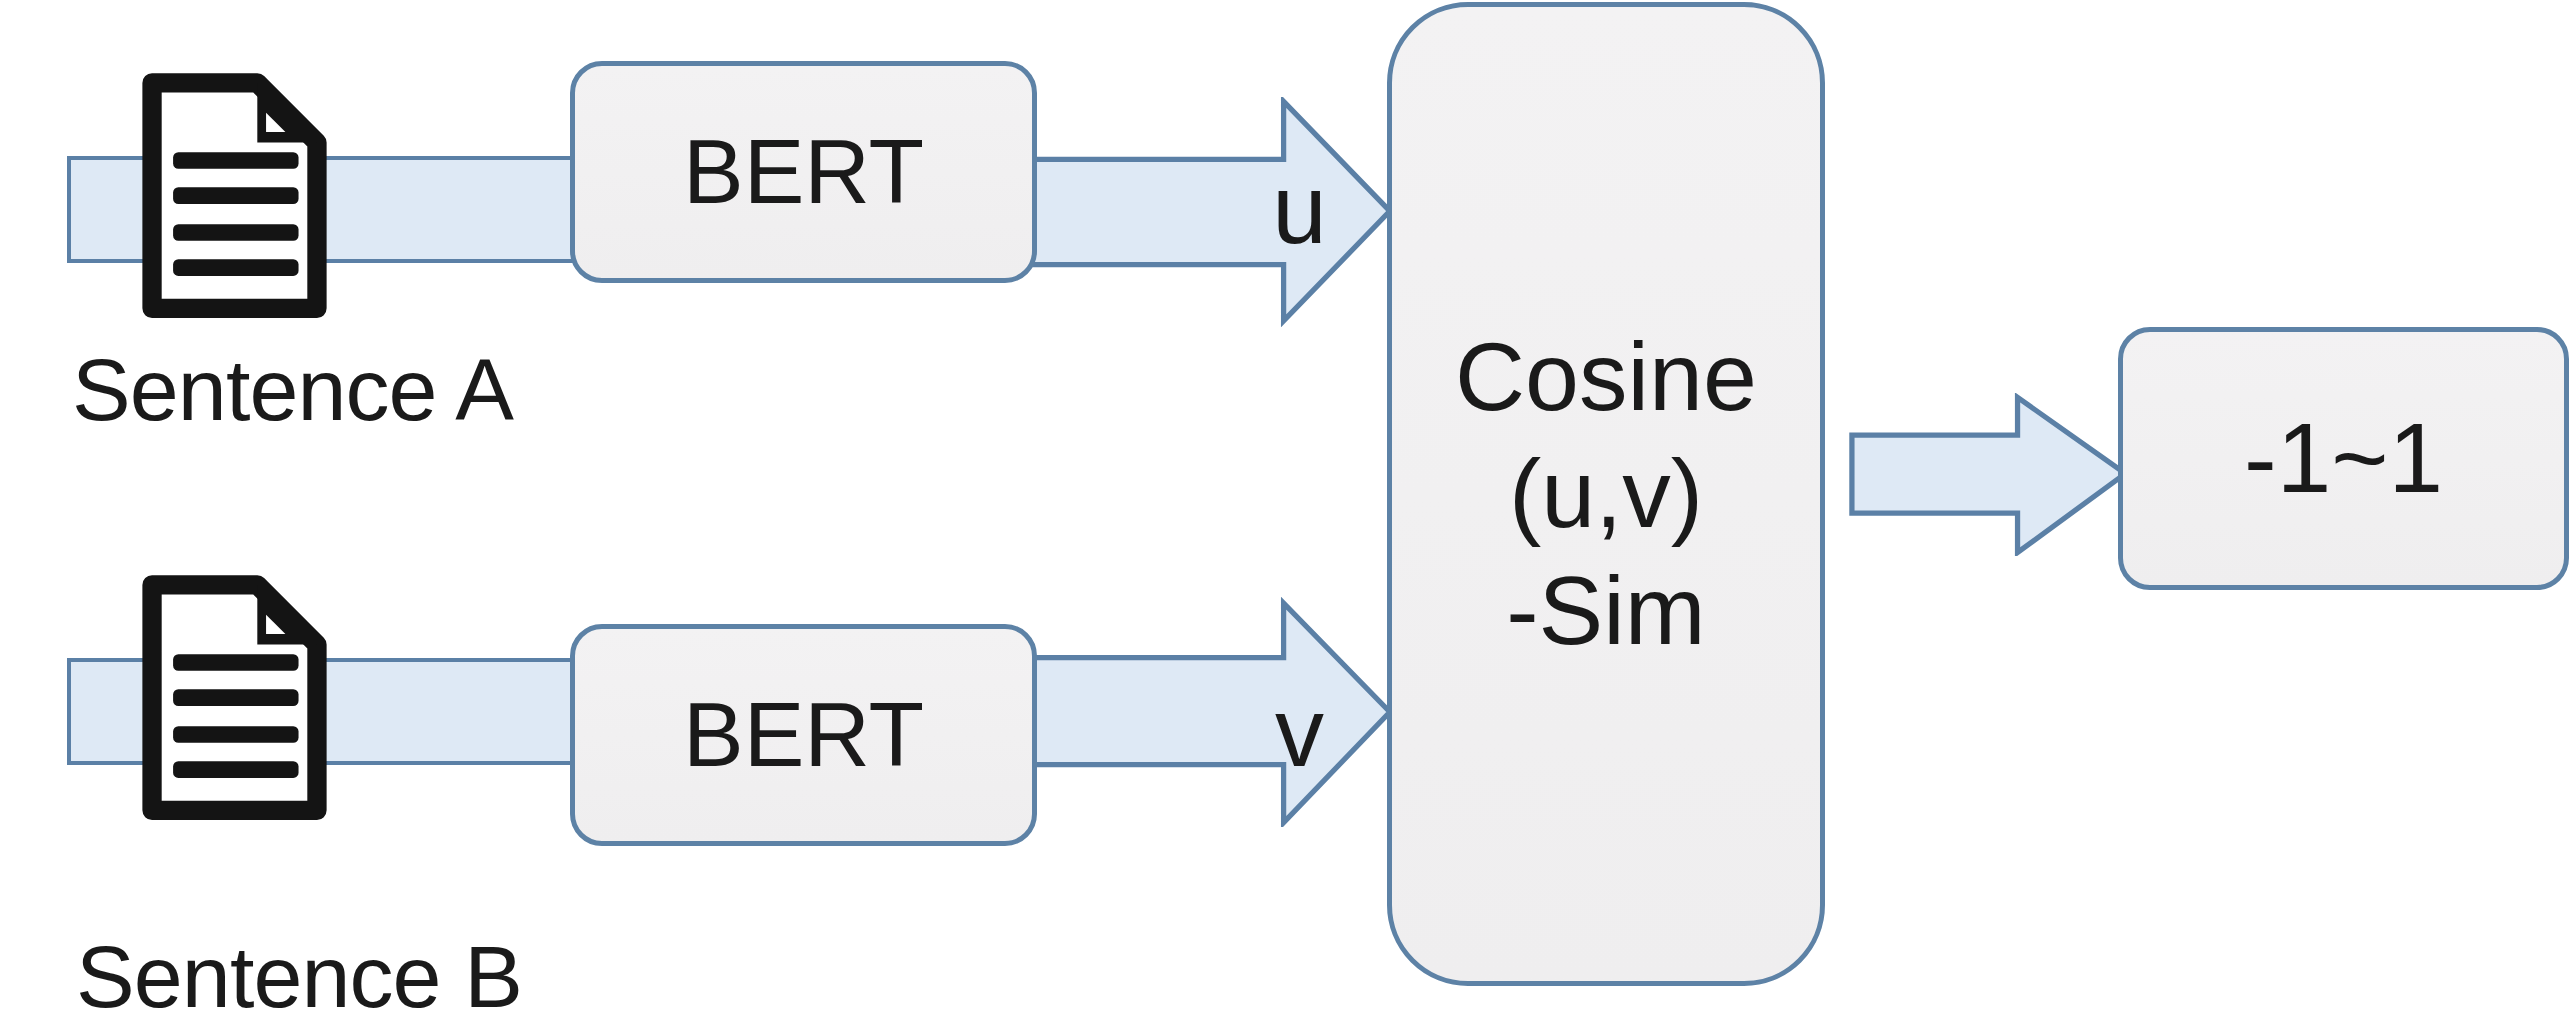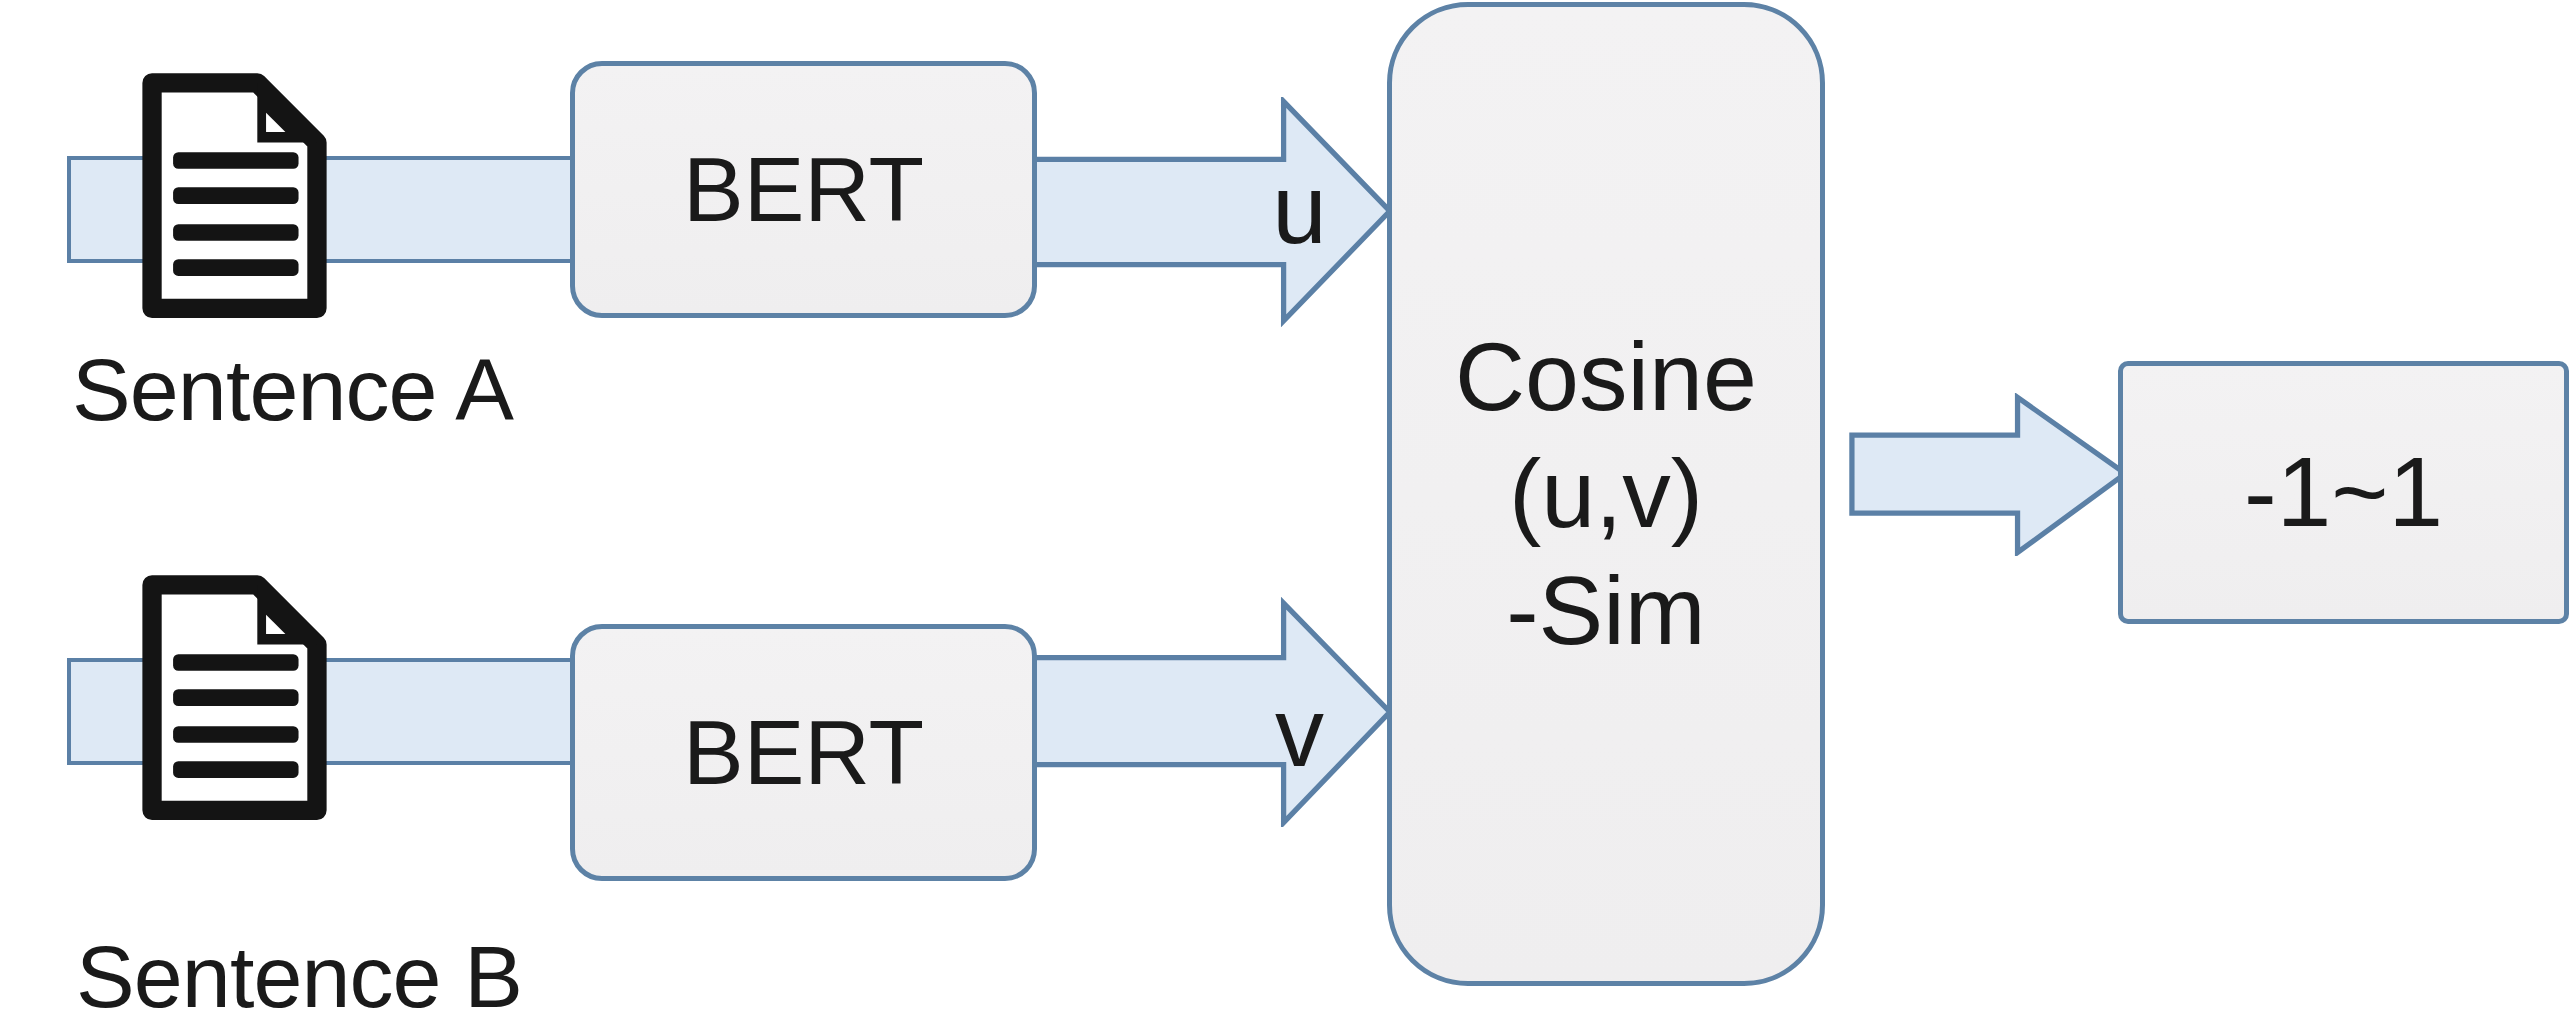--- a/index.html
+++ b/index.html
@@ -11,26 +11,26 @@
     position:absolute;left:67px;width:530px;height:107px;z-index:1;
     background:#dee9f5;border:4.4px solid #5b80a6;box-sizing:border-box;
   }
   .doc-icon{position:absolute;left:138px;width:193px;height:249px;z-index:2;}
   .node{
     position:absolute;box-sizing:border-box;z-index:3;
     background:linear-gradient(180deg,#f3f2f3 0%,#efeeef 100%);
     border:5.3px solid #5d82a6;display:flex;align-items:center;justify-content:center;
     text-align:center;
   }
-  .bert{left:570px;width:467px;height:257px;border-radius:32px;font-size:91px;}
+  .bert{left:570px;width:467px;height:222px;border-radius:32px;font-size:91px;}
   .cosine{
     left:1387px;top:1.8px;width:438px;height:984px;border-radius:81px;
     font-size:97px;line-height:117px;flex-direction:column;
   }
-  .result{left:2118px;top:361px;width:451px;height:263px;border-radius:10px;font-size:98px;}
+  .result{left:2118px;top:327px;width:451px;height:263px;border-radius:32px;font-size:98px;}
   .arrow{position:absolute;z-index:2;}
   .edge-label{
     position:absolute;z-index:4;width:105px;height:114px;font-size:98px;
     display:flex;align-items:center;justify-content:center;
   }
   .sent-label{
     position:absolute;left:44px;z-index:4;font-size:88px;line-height:92px;
     letter-spacing:-0.9px;white-space:nowrap;
   }
 </style>

